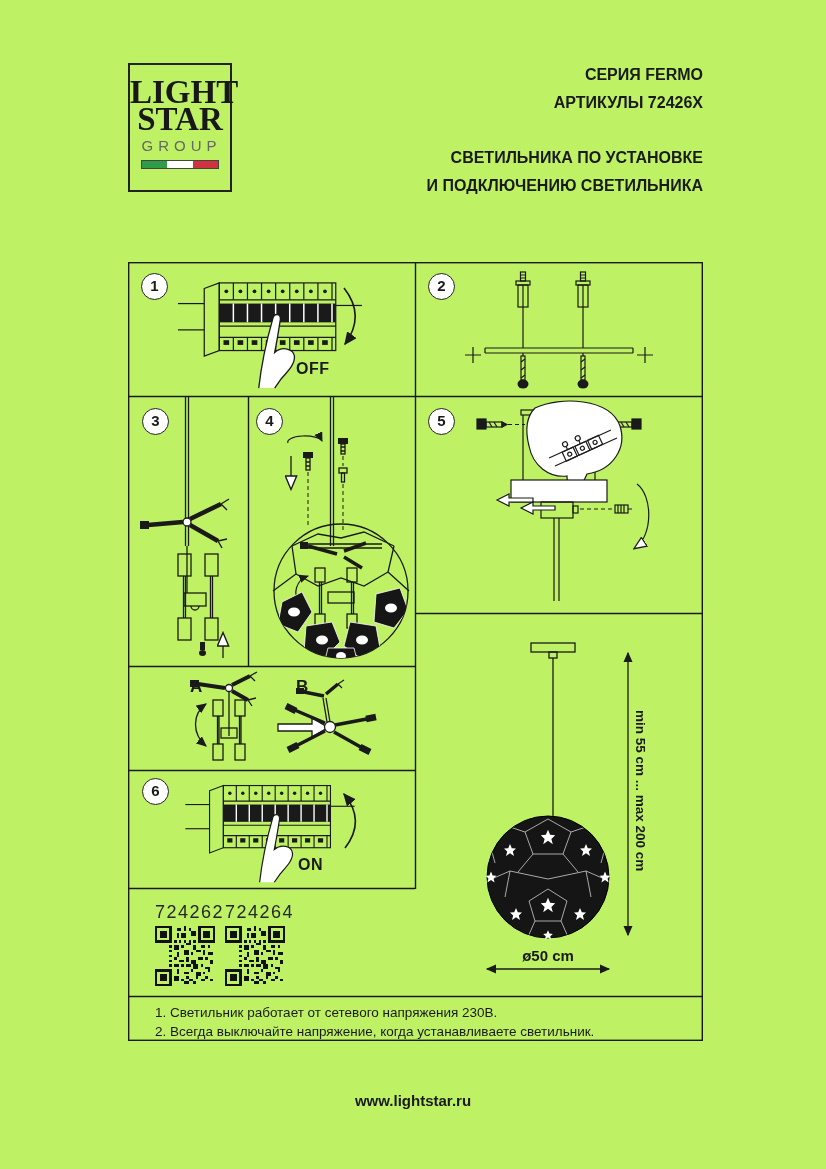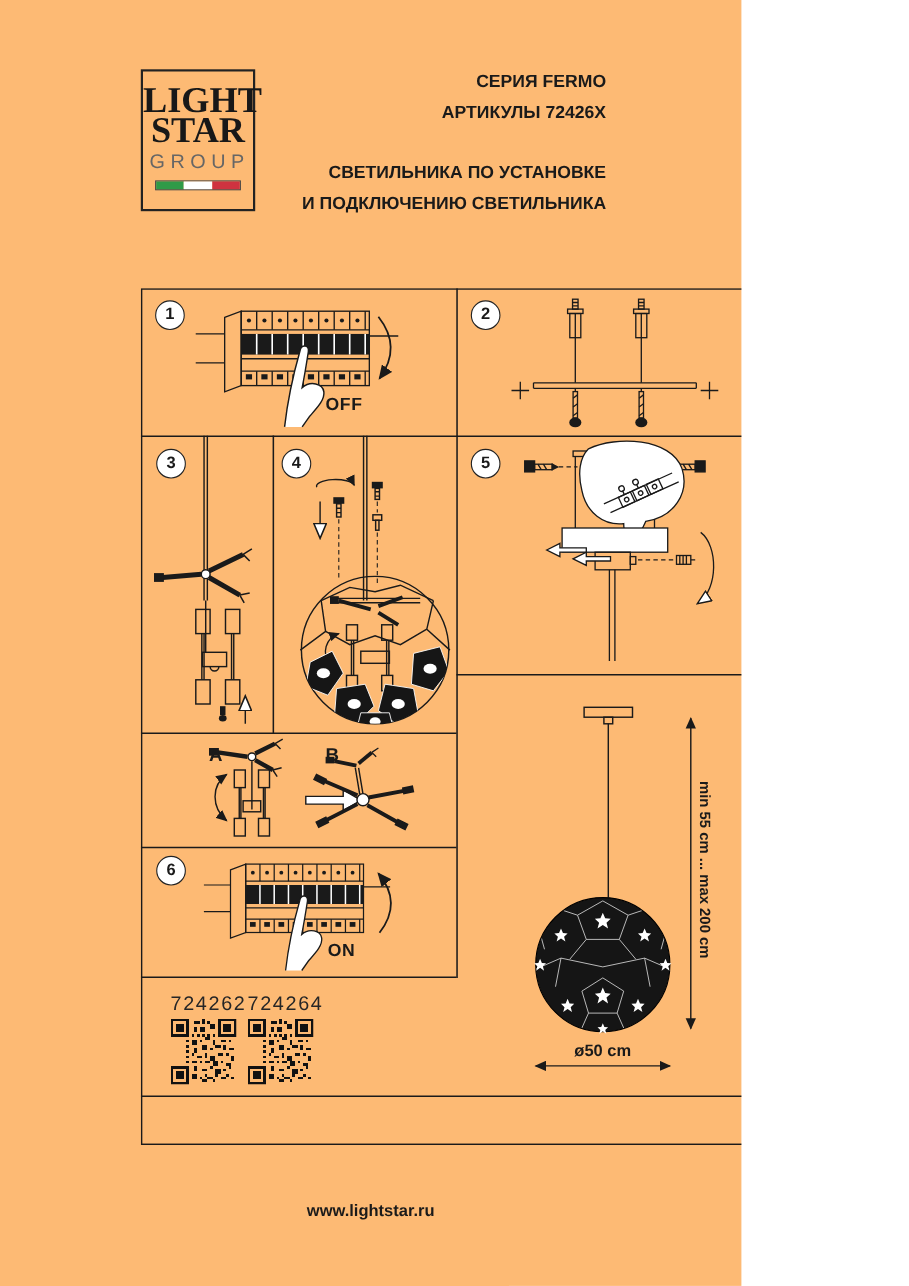--- a/index.html
+++ b/index.html
@@ -1,27 +1,27 @@
 <!DOCTYPE html>
 <html><head>
 <meta charset="utf-8">
 <style>
   html,body{margin:0;padding:0;background:#fff;}
-  .page{position:relative;width:674px;height:1169px;background:#fdba74;overflow:hidden;
+  .page{position:relative;width:826px;height:1169px;background:#bef264;overflow:hidden;
         font-family:"Liberation Sans",sans-serif;color:#1a1a1a;}
   .abs{position:absolute;}
   svg{display:block;}
 
   
   .logo-box{left:128px;top:63px;width:104px;height:129px;border:2px solid #222;
             box-sizing:border-box;text-align:center;}
   .logo-word{font-family:"Liberation Serif",serif;font-weight:700;font-size:33px;
              line-height:0.82;letter-spacing:0;color:#181818;}
   .logo-word.first{margin-top:14px;}
-  .logo-group{font-size:18px;letter-spacing:5px;color:#666;margin:4px 0 6px 3px;}
+  .logo-group{font-size:15px;letter-spacing:5px;color:#666;margin:4px 0 6px 3px;}
   .flag{display:flex;width:78px;height:9px;margin:0 auto;border:1px solid #444;box-sizing:border-box;}
   .flag span{flex:1;}
 
   
   .hdr{right:123px;top:61px;text-align:right;font-weight:700;}
   .hdr-line{font-size:16px;line-height:28px;}
   .hdr-title{margin-top:27px;}
 
   
   .diagram{left:128px;top:262px;width:575px;height:779px;}
@@ -427,16 +427,20 @@
         <use href="#starp" transform="translate(190,264) scale(0.9)"></use>
         <use href="#starp" transform="translate(133,292) scale(1.2)"></use>
         <use href="#starp" transform="translate(101,301)"></use>
         <use href="#starp" transform="translate(165,301)"></use>
         <use href="#starp" transform="translate(133,322) scale(0.8)"></use>
       </g>
     </svg>
     <div class="abs dim-v" style="left:520px;top:448px">min 55 cm ... max 200 cm</div>
     <div class="abs dim-h" style="left:360px;top:685px;width:120px">ø50 cm</div>
 
+    <div class="abs notes" style="left:27px;top:741px;width:540px">
+      <div>1. Светильник работает от сетевого напряжения 230В.</div>
+      <div>2. Всегда выключайте напряжение, когда устанавливаете светильник.</div>
+    </div>
   </div>
 
   <div class="abs footer-url">www.lightstar.ru</div>
 </div>
 
 </body></html>

